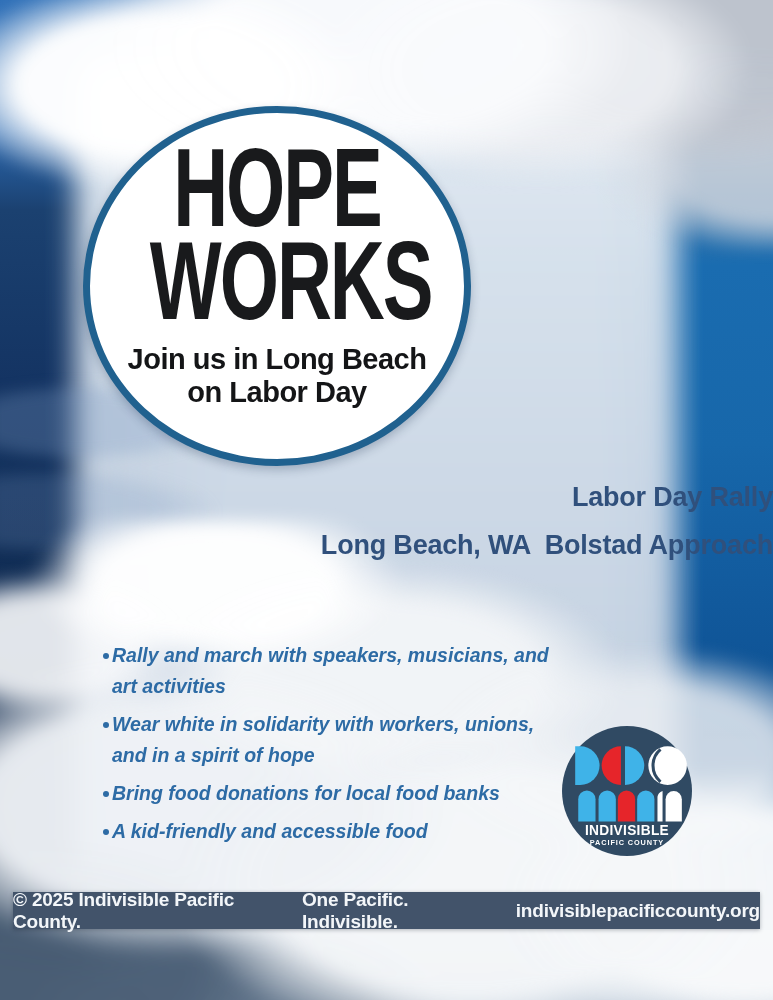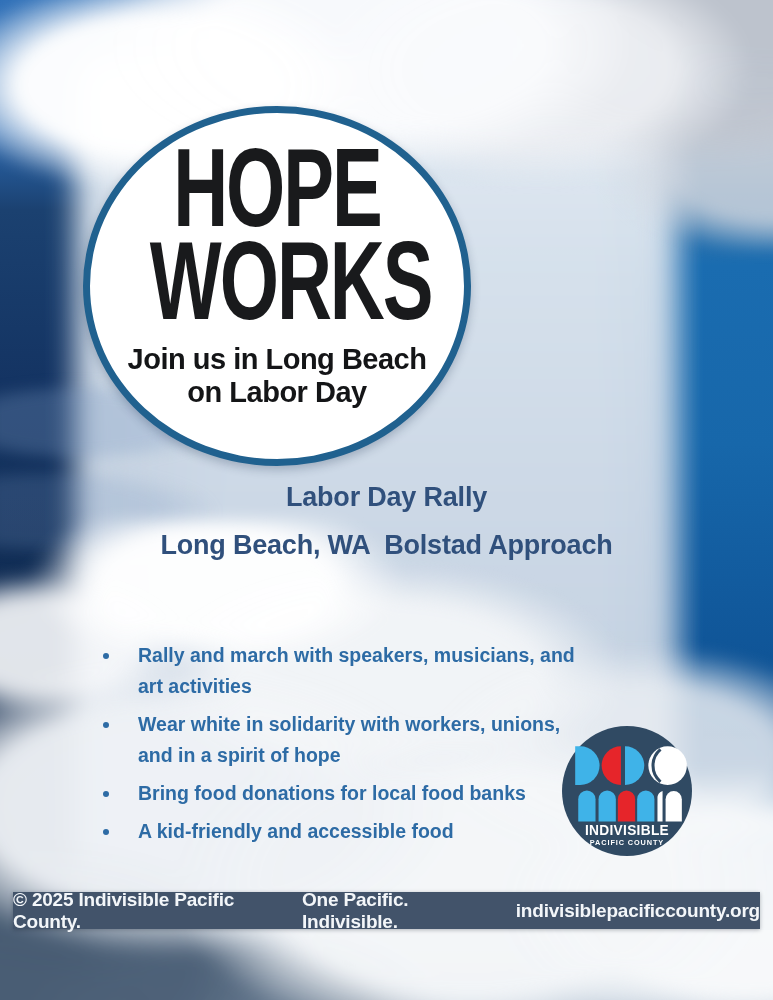--- a/index.html
+++ b/index.html
@@ -75,29 +75,29 @@
   .badge-title .t-line{display:block;transform:scaleX(.68);transform-origin:50% 50%;}
   .badge-sub{
     margin-top:16px;color:#141517;font-weight:bold;font-size:29px;line-height:1.15;
     white-space:pre-line;letter-spacing:-.5px;
   }
   
   .event{
     position:absolute;left:0;top:473px;width:100%;z-index:2;text-align:center;
     color:#30507c;font-weight:bold;font-size:27px;line-height:48px;letter-spacing:-.2px;
   }
-  .event .e-line{white-space:pre-wrap;}
+  .event .e-line{white-space:pre-wrap;text-align:right;}
   
   .bullets{
     position:absolute;left:103px;top:640px;width:480px;z-index:2;
     list-style:none;margin:0;padding:0;
   }
   .bullets li{
-    display:flex;gap:29px;margin-bottom:7px;
-    color:#2d6ba5;font-weight:bold;font-size:19.5px;line-height:31px;
+    display:flex;gap:3px;margin-bottom:7px;
+    color:#2d6ba5;font-weight:bold;font-size:19.5px;line-height:31px;font-style:italic;
   }
   .bullets li .dot{flex:none;width:6px;height:6px;border-radius:50%;background:#2d6ba5;margin-top:13px;}
   .bullets li .btext{white-space:pre-line;}
   
   .logo{position:absolute;left:562px;top:726px;width:130px;height:130px;z-index:2;}
   .logo svg{display:block;}
   
   .footer{
     position:absolute;left:13px;right:13px;top:892px;height:37px;z-index:3;
     background:#42536a;display:flex;align-items:center;justify-content:center;gap:34px;

